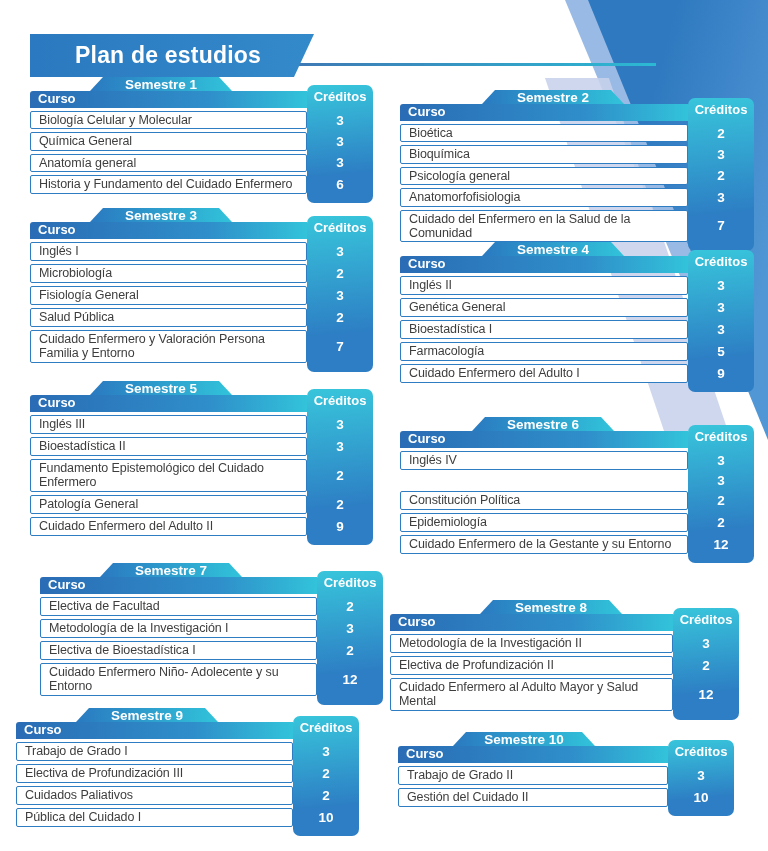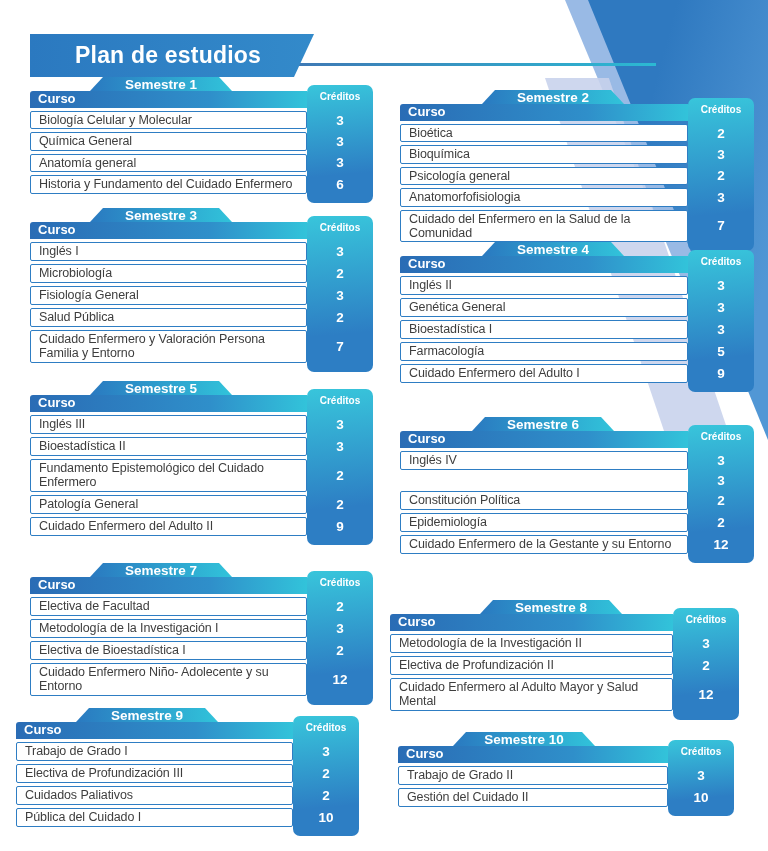--- a/index.html
+++ b/index.html
@@ -26,41 +26,41 @@
     display:flex;align-items:center;padding-left:45px;box-sizing:border-box;}
   .title-banner h1{margin:0;color:#fff;font-size:23px;font-weight:bold;letter-spacing:.2px;}
   
   .sem-block{position:absolute;z-index:2;--cred-w:66px;--row-h:19px;--tab-ml:60px;}
   .s1{left:30px;top:77px;--rows-w:277px;--row-h:15.5px;}
   .s2{left:400px;top:90px;--rows-w:288px;--row-h:15.5px;--tab-ml:82px;}
   .s3{left:30px;top:208px;--rows-w:277px;}
   .s4{left:400px;top:242px;--rows-w:288px;--tab-ml:82px;}
   .s5{left:30px;top:381px;--rows-w:277px;}
   .s6{left:400px;top:417px;--rows-w:288px;--tab-ml:72px;}
-  .s7{left:30px;top:563px;--rows-w:277px;}
+  .s7{left:40px;top:563px;--rows-w:277px;}
   .s8{left:390px;top:600px;--rows-w:283px;--tab-ml:90px;}
   .s9{left:16px;top:708px;--rows-w:277px;}
   .s10{left:398px;top:732px;--rows-w:270px;--tab-ml:55px;}
   .sem-tab{width:142px;height:14px;margin-left:var(--tab-ml);
     background:linear-gradient(90deg,#2a79c0,#31c3da);
     clip-path:polygon(13px 0,calc(100% - 13px) 0,100% 100%,0 100%);
     display:flex;align-items:center;justify-content:center;}
   .sem-tab-label{color:#fff;font-weight:bold;font-size:13.5px;}
   .sem-table{display:grid;grid-template-columns:var(--rows-w) var(--cred-w);
     row-gap:3px;position:relative;}
   .credits-bg{position:absolute;top:-6px;right:0;width:var(--cred-w);
     height:calc(100% + 15px);border-radius:7px;z-index:0;
     background:linear-gradient(175deg,#38c5db 0%,#2d7ec4 75%);}
   .curso-bar{grid-column:1;height:17px;z-index:1;display:flex;align-items:flex-start;
     padding-left:8px;box-sizing:border-box;border-top-left-radius:3px;
     background:linear-gradient(90deg,#2a6cb5 0%,#2f8fca 65%,#32c3da 100%);}
   .curso-bar-label{color:#fff;font-weight:bold;font-size:13px;}
   .creditos-label{grid-column:2;z-index:1;height:17px;margin-top:-3px;
     display:flex;align-items:center;justify-content:center;
-    color:#fff;font-weight:bold;font-size:10px;}
+    color:#fff;font-weight:bold;font-size:13px;}
   .row-cell{grid-column:1;z-index:1;background:#fff;border:1.5px solid #2e7dc3;
     border-radius:2px;display:flex;align-items:center;min-height:var(--row-h);
     padding:1px 8px 1px 8px;box-sizing:border-box;
     font-size:12.5px;color:#3e3e3e;line-height:1.15;letter-spacing:-0.1px;}
   .credit-cell{grid-column:2;z-index:1;display:flex;align-items:center;justify-content:center;
     color:#fff;font-weight:bold;font-size:13.5px;}
 </style>
 </head>
 <body>
 

